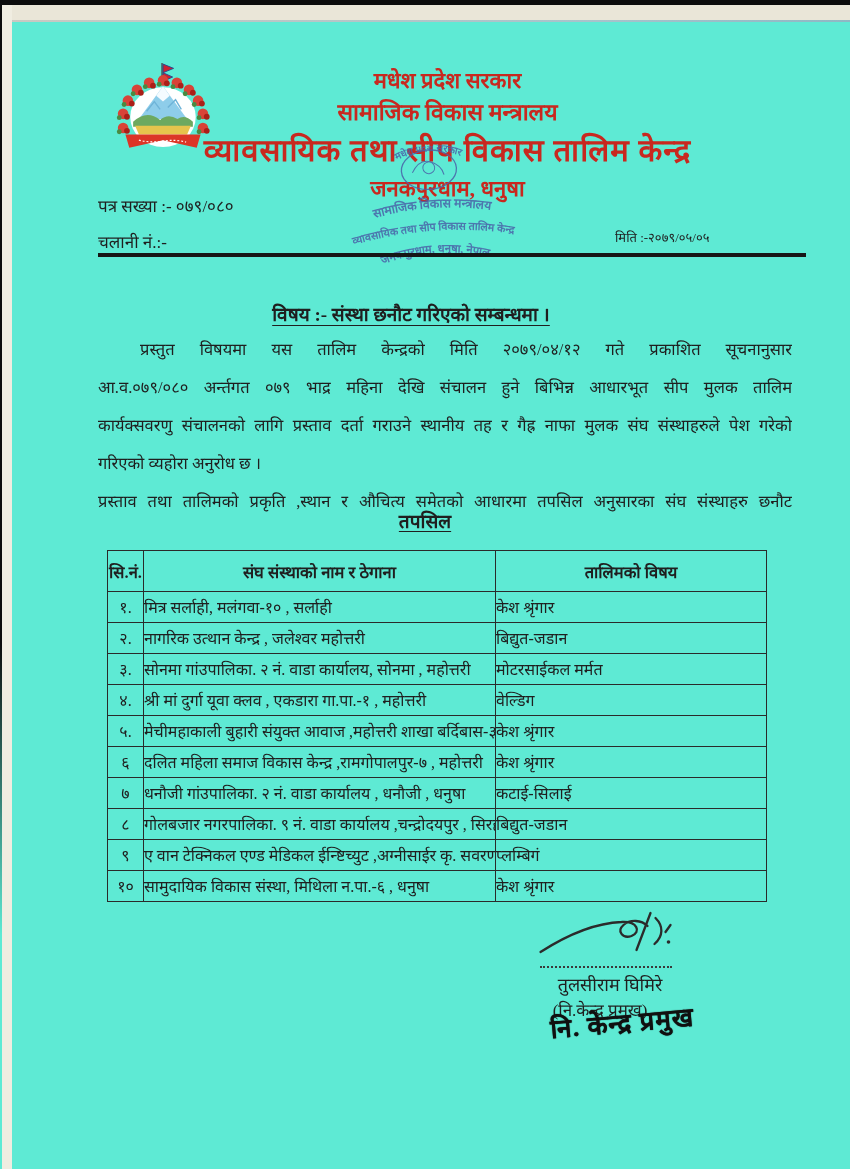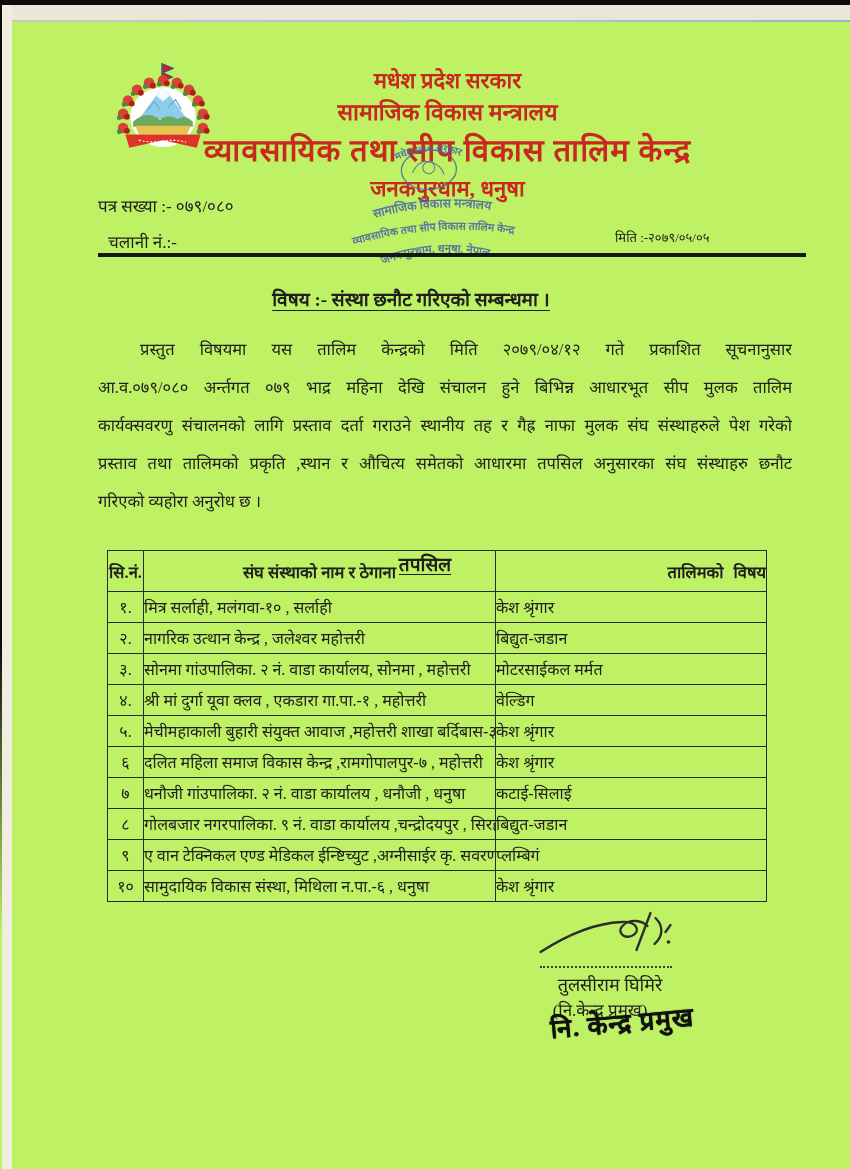--- a/index.html
+++ b/index.html
@@ -1,18 +1,18 @@
 <!DOCTYPE html>
 <html style="--header-red: #c8281f; --stamp-blue: #4a63a8; --ink: #1f1f1f;"><head>
 <meta charset="utf-8">
 <style>
   html,body{margin:0;padding:0;background:#ece8dc;}
   .scan{
     position:relative;width:850px;height:1169px;overflow:hidden;
-    background:#bef264;
+    background:#5eead4;
     font-family:"Liberation Serif","DejaVu Serif",serif;
     color:var(--ink,#1f1f1f);
   }
   
   .edge-top{position:absolute;left:0;top:0;width:850px;height:5px;background:#0c0c0c;}
   .edge-top-right{position:absolute;right:0;top:0;width:170px;height:9px;background:#0c0c0c;}
   .edge-strip{position:absolute;left:0;top:5px;width:850px;height:15px;background:#eae6d8;}
   .edge-line{position:absolute;left:10px;top:20px;width:840px;height:2px;
     background:linear-gradient(to right,#c9c9c2,#a7c3cb 70%,#8fb8c4);}
   .edge-left{position:absolute;left:0;top:0;width:2px;height:100%;
@@ -24,49 +24,49 @@
   .header-text{position:absolute;left:45px;top:66px;width:805px;text-align:center;
     color:var(--header-red,#c8281f);font-weight:700;}
   .h-govt{font-size:22px;line-height:30px;}
   .h-ministry{font-size:23px;line-height:33px;}
   .h-office{font-size:31px;line-height:44px;letter-spacing:1px;}
   .h-place{font-size:22px;line-height:32px;}
   .stamp{position:absolute;left:323px;top:146px;width:218px;height:122px;
     transform:rotate(-4deg);opacity:.85;}
 
   .meta-letter-no{position:absolute;left:98px;top:194px;font-size:17px;}
-  .meta-dispatch{position:absolute;left:108px;top:230px;font-size:17px;}
+  .meta-dispatch{position:absolute;left:98px;top:230px;font-size:17px;}
   .meta-date{position:absolute;left:615px;top:228px;font-size:13px;}
   .rule{position:absolute;left:98px;top:253px;width:708px;height:4px;background:#161616;}
 
-  .subject{position:absolute;left:0;top:286px;width:822px;text-align:center;
+  .subject{position:absolute;left:0;top:301px;width:822px;text-align:center;
     font-size:19px;font-weight:700;}
   .subject span{text-decoration:underline;text-underline-offset:4px;}
 
   .body-block{position:absolute;left:98px;top:331px;width:694px;font-size:16.5px;}
   .body-line{height:38px;line-height:38px;overflow:hidden;
     text-align:justify;text-align-last:justify;}
   .body-line.first{text-indent:42px;}
   .body-line.last{text-align-last:left;}
 
   .tapasil{position:absolute;left:0;top:508px;width:850px;text-align:center;
-    font-size:19px;font-weight:700;margin-top:43px;}
+    font-size:19px;font-weight:700;}
   .tapasil span{text-decoration:underline;text-underline-offset:3px;}
 
   table.org{position:absolute;left:107px;top:550px;width:659px;
     border-collapse:collapse;font-size:16px;table-layout:fixed;}
   table.org th,table.org td{border:1.6px solid #2a2a2a;overflow:hidden;
     white-space:nowrap;padding:0;}
   table.org th{height:40px;font-weight:700;font-size:16.5px;}
   table.org td{height:30px;}
   .col-sn{width:36px;}
   .col-name{width:352px;}
   .col-subj{width:271px;}
   th.name-h{text-align:center;}
-  th.subj-h{text-align:right;padding-left:10px;font-family:Liberation Mono, monospace;}
+  th.subj-h{text-align:center;padding-left:10px;}
   td.sn{text-align:center;}
   td.name,td.subj{text-align:left;padding-left:10px;}
 
   .sig-squiggle{position:absolute;left:535px;top:910px;width:165px;height:54px;}
   .sig-dots{position:absolute;left:540px;top:938px;width:132px;height:28px;
     border-bottom:2.5px dotted #3a3a3a;}
   .sig-name{position:absolute;left:535px;top:972px;width:150px;text-align:center;
     font-size:18px;}
   .sig-role{position:absolute;left:525px;top:998px;width:150px;text-align:center;
     font-size:17px;}
@@ -201,22 +201,22 @@
   <div class="rule"></div>
 
   <div class="subject">
     <span>विषय :- संस्था छनौट गरिएको सम्बन्धमा ।</span>
   </div>
 
   <div class="body-block">
     <div class="body-line first">प्रस्तुत विषयमा यस तालिम केन्द्रको मिति २०७९/०४/१२ गते प्रकाशित सूचनानुसार</div>
     <div class="body-line">आ.व.०७९/०८० अर्न्तगत ०७९ भाद्र महिना देखि संचालन हुने बिभिन्न आधारभूत सीप मुलक तालिम</div>
     <div class="body-line">कार्यक्सवरणु संचालनको लागि प्रस्ताव दर्ता गराउने स्थानीय तह र गैह्र नाफा मुलक संघ संस्थाहरुले पेश गरेको</div>
+    <div class="body-line last">गरिएको व्यहोरा अनुरोध छ ।</div>
     <div class="body-line">प्रस्ताव तथा तालिमको प्रकृति ,स्थान र औचित्य समेतको आधारमा तपसिल अनुसारका संघ संस्थाहरु छनौट</div>
-    <div class="body-line last">गरिएको व्यहोरा अनुरोध छ ।</div>
   </div>
 
   <div class="tapasil">
     <span>तपसिल</span>
   </div>
 
   <table class="org">
     <colgroup>
         <col class="col-sn">
         <col class="col-name">

